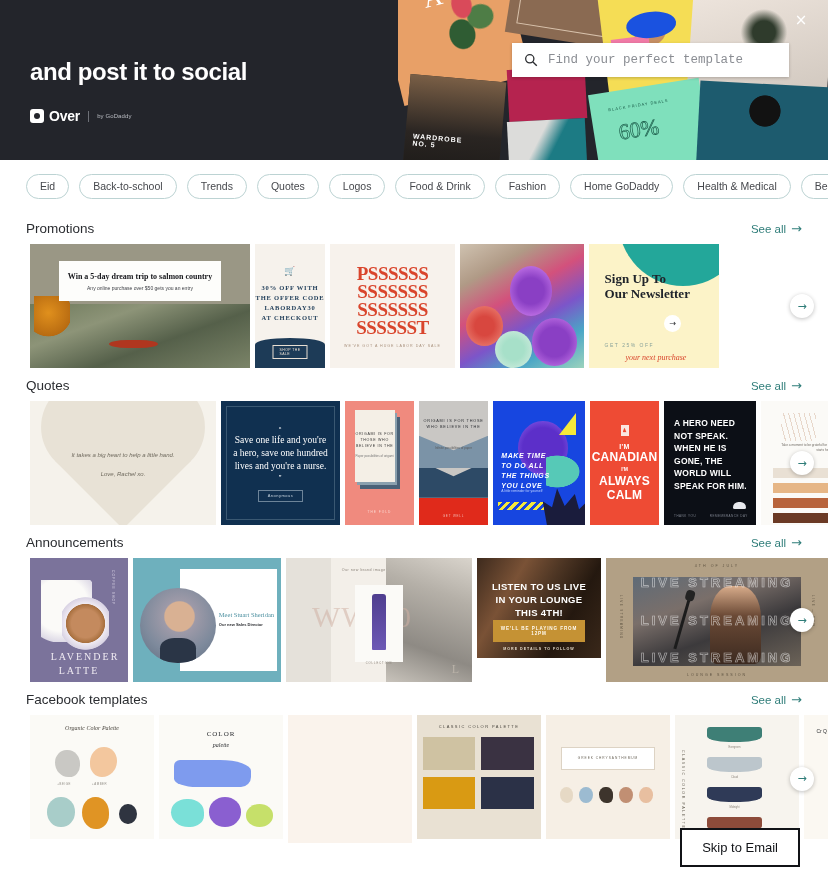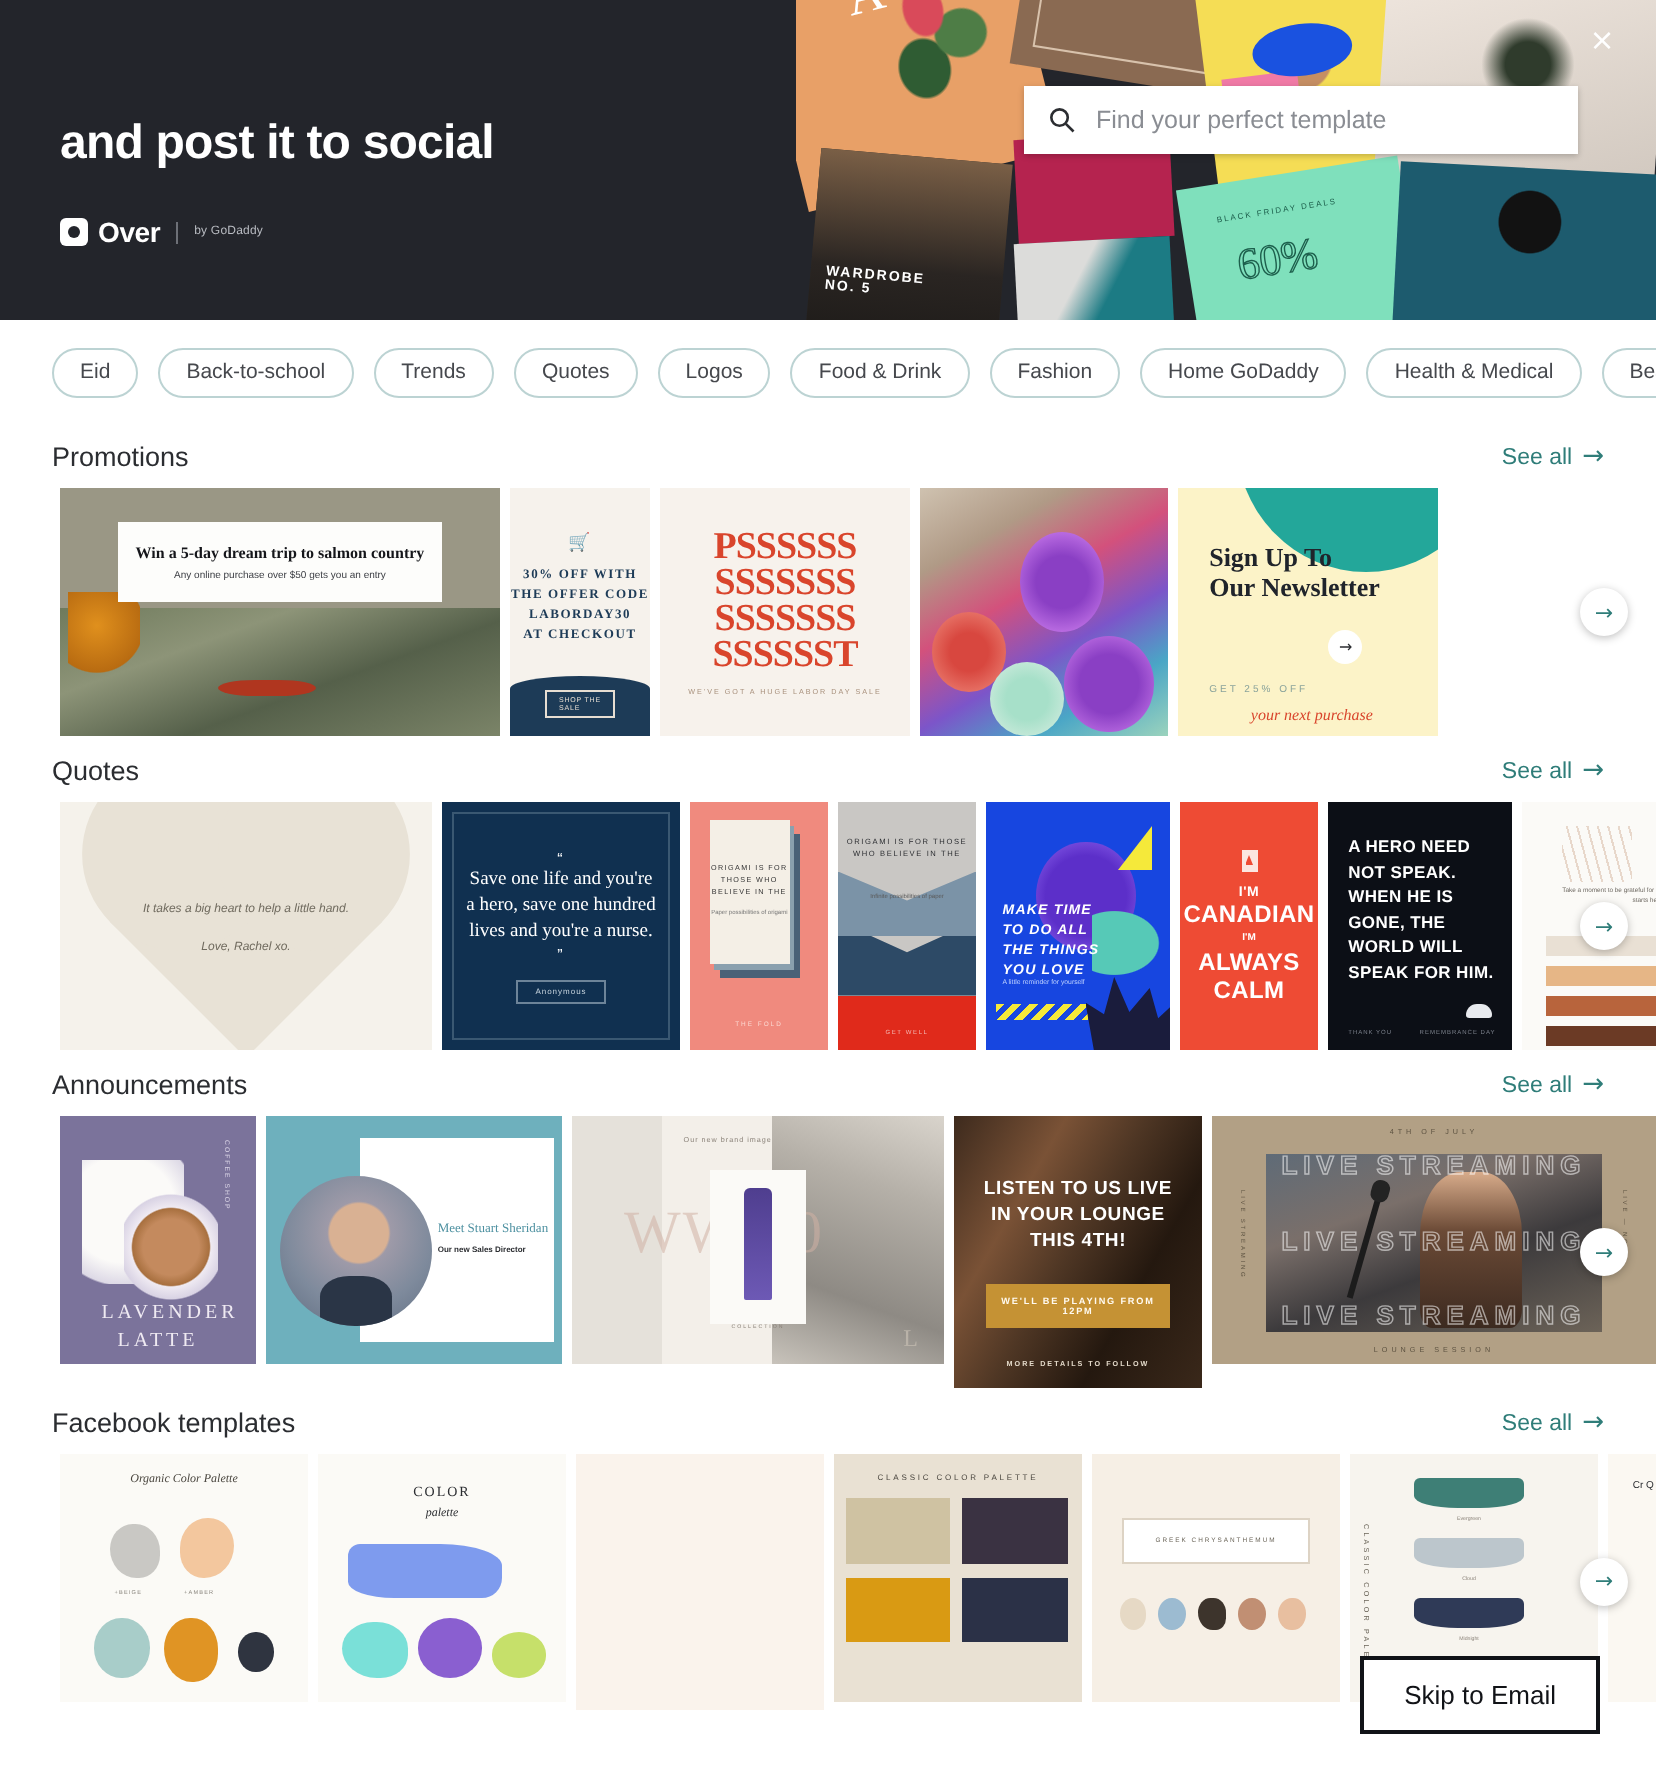--- a/index.html
+++ b/index.html
@@ -56,21 +56,21 @@
 
   .searchbar {
     position: absolute; left: 512px; top: 43px; z-index: 8;
     width: 277px; height: 34px; background: #fff;
     display: flex; align-items: center; padding: 0 12px;
     box-shadow: 0 1px 3px rgba(0,0,0,0.22);
   }
   .searchbar svg { flex: none; margin-right: 10px; }
   .searchbar input {
     border: 0; outline: 0; flex: 1; font-size: 12.5px;
-    color: #3f4145; font-family: Liberation Sans, sans-serif;
+    color: #3f4145; font-family: Liberation Mono, monospace;
   }
   .searchbar input::placeholder { color: #8a8d93; }
 
   
   .pill-row {
     display: flex; gap: 10px; align-items: center;
     padding: 14px 26px 12px 26px;
     white-space: nowrap; overflow: hidden;
   }
   .pill {
@@ -728,21 +728,21 @@
         <div class="face"></div>
       <div class="bigtext">WW/20</div>
       <div class="cap">Our new brand image</div>
       <div class="tube">
           <i></i>
         </div>
       <div class="tiny">COLLECTION</div>
       <div class="L">L</div>
     </div>
 
-    <div class="card a-listen" style="width:124px;height:136px;">
+    <div class="card a-listen" style="width:124px;height:100px;">
       <div class="guitar"></div>
       <div class="t">
         <div>LISTEN TO US LIVE</div>
         <div>IN YOUR LOUNGE</div>
         <div>THIS 4TH!</div>
       </div>
       <div class="btn">WE'LL BE PLAYING FROM 12PM</div>
       <div class="foot">MORE DETAILS TO FOLLOW</div>
     </div>
 

